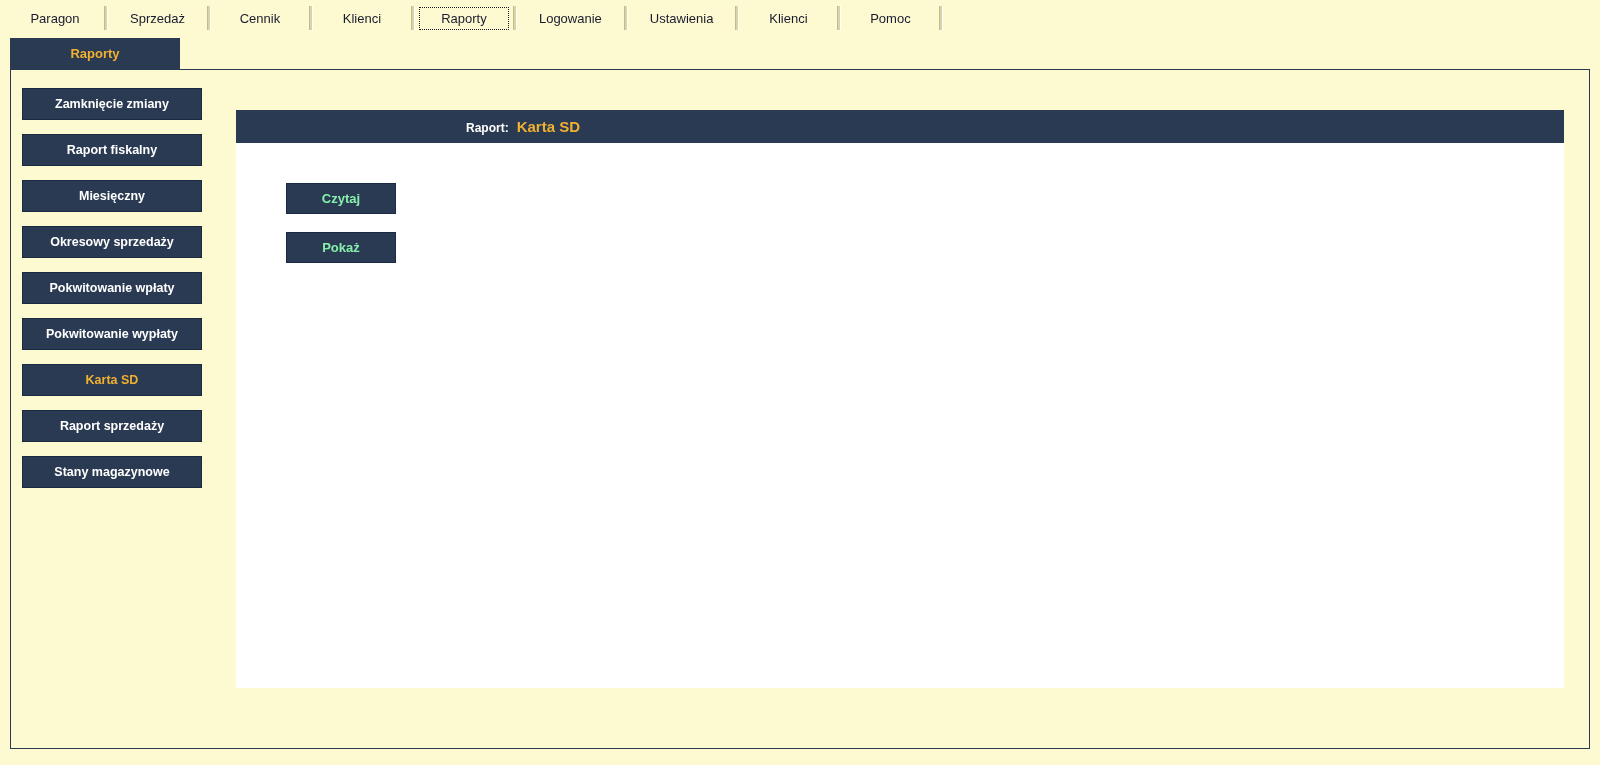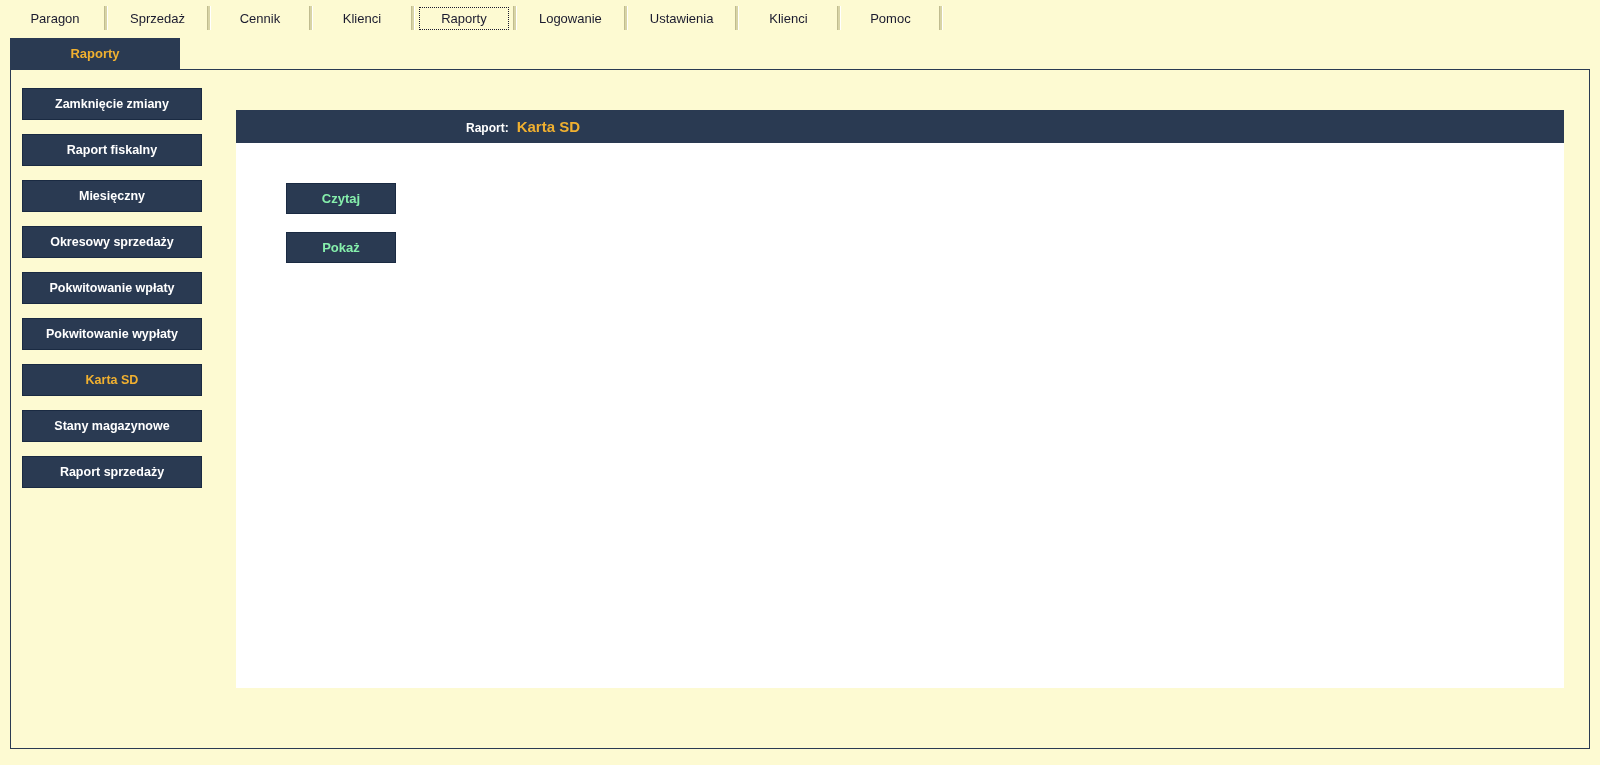--- a/index.html
+++ b/index.html
@@ -150,22 +150,22 @@
   <div class="content-frame">
 
     <div class="sidebar">
       <div class="sidebar-button">Zamknięcie zmiany</div>
       <div class="sidebar-button">Raport fiskalny</div>
       <div class="sidebar-button">Miesięczny</div>
       <div class="sidebar-button">Okresowy sprzedaży</div>
       <div class="sidebar-button">Pokwitowanie wpłaty</div>
       <div class="sidebar-button">Pokwitowanie wypłaty</div>
       <div class="sidebar-button active">Karta SD</div>
+      <div class="sidebar-button">Raport sprzedaży</div>
       <div class="sidebar-button">Stany magazynowe</div>
-      <div class="sidebar-button">Raport sprzedaży</div>
     </div>
 
     <div class="main-panel">
       <div class="report-header">
         <span class="report-label">Raport:</span>
         <span class="report-name">Karta SD</span>
       </div>
       <div class="action-buttons">
         <div class="action-button">Czytaj</div>
         <div class="action-button">Pokaż</div>

